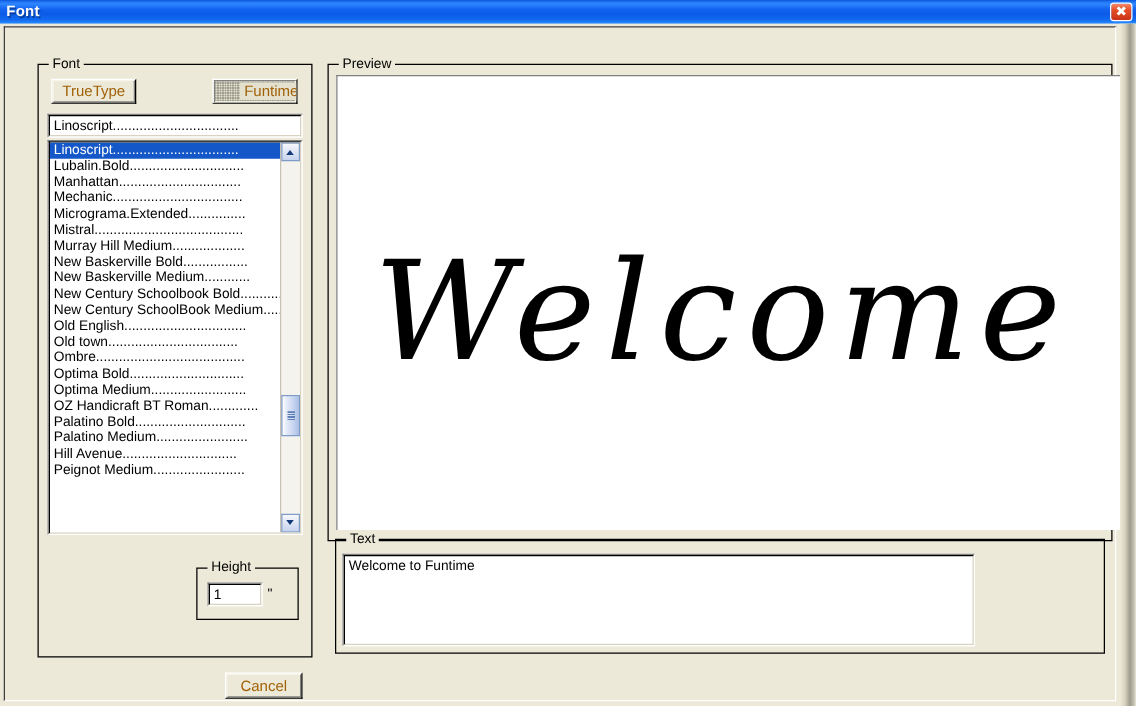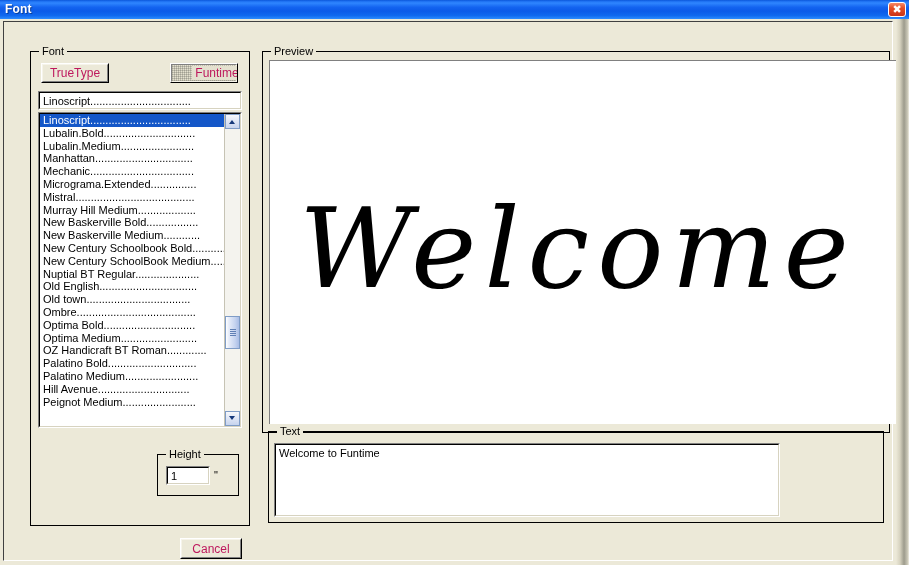--- a/index.html
+++ b/index.html
@@ -119,21 +119,21 @@
   .btn {
     position: absolute;
     box-sizing: border-box;
     background: #ece9d8;
     border-top: 1px solid #ffffff;
     border-left: 1px solid #ffffff;
     border-right: 1px solid #000000;
     border-bottom: 1px solid #000000;
     text-align: center;
     font-size: 12px;
-    color: #be185d;
+    color: #a16207;
     cursor: pointer;
     user-select: none;
     overflow: hidden;
   }
   .btn .inner {
     position: absolute;
     left: 0; top: 0; right: 0; bottom: 0;
     border-top: 1px solid #f6f4ea;
     border-left: 1px solid #f6f4ea;
     border-right: 1px solid #808080;
@@ -363,31 +363,29 @@
       <div class="sunken-in">
         <div class="value">Linoscript.................................</div>
       </div>
     </div>
 
     <div class="sunken" id="fontlist">
       <div class="sunken-in">
         <div id="fontlist-items">
             <div class="list-item selected"><span>Linoscript.................................</span></div>
             <div class="list-item"><span>Lubalin.Bold..............................</span></div>
-            <div class="list-item"><span>Lubalin.Medium........................</span></div>
             <div class="list-item"><span>Manhattan................................</span></div>
             <div class="list-item"><span>Mechanic..................................</span></div>
             <div class="list-item"><span>Micrograma.Extended...............</span></div>
             <div class="list-item"><span>Mistral.......................................</span></div>
             <div class="list-item"><span>Murray Hill Medium...................</span></div>
             <div class="list-item"><span>New Baskerville Bold.................</span></div>
             <div class="list-item"><span>New Baskerville Medium............</span></div>
             <div class="list-item"><span>New Century Schoolbook Bold............</span></div>
             <div class="list-item"><span>New Century SchoolBook Medium.......</span></div>
-            <div class="list-item"><span>Nuptial BT Regular.....................</span></div>
             <div class="list-item"><span>Old English................................</span></div>
             <div class="list-item"><span>Old town..................................</span></div>
             <div class="list-item"><span>Ombre.......................................</span></div>
             <div class="list-item"><span>Optima Bold..............................</span></div>
             <div class="list-item"><span>Optima Medium.........................</span></div>
             <div class="list-item"><span>OZ Handicraft BT Roman.............</span></div>
             <div class="list-item"><span>Palatino Bold.............................</span></div>
             <div class="list-item"><span>Palatino Medium........................</span></div>
             <div class="list-item"><span>Hill Avenue..............................</span></div>
             <div class="list-item"><span>Peignot Medium........................</span></div>

